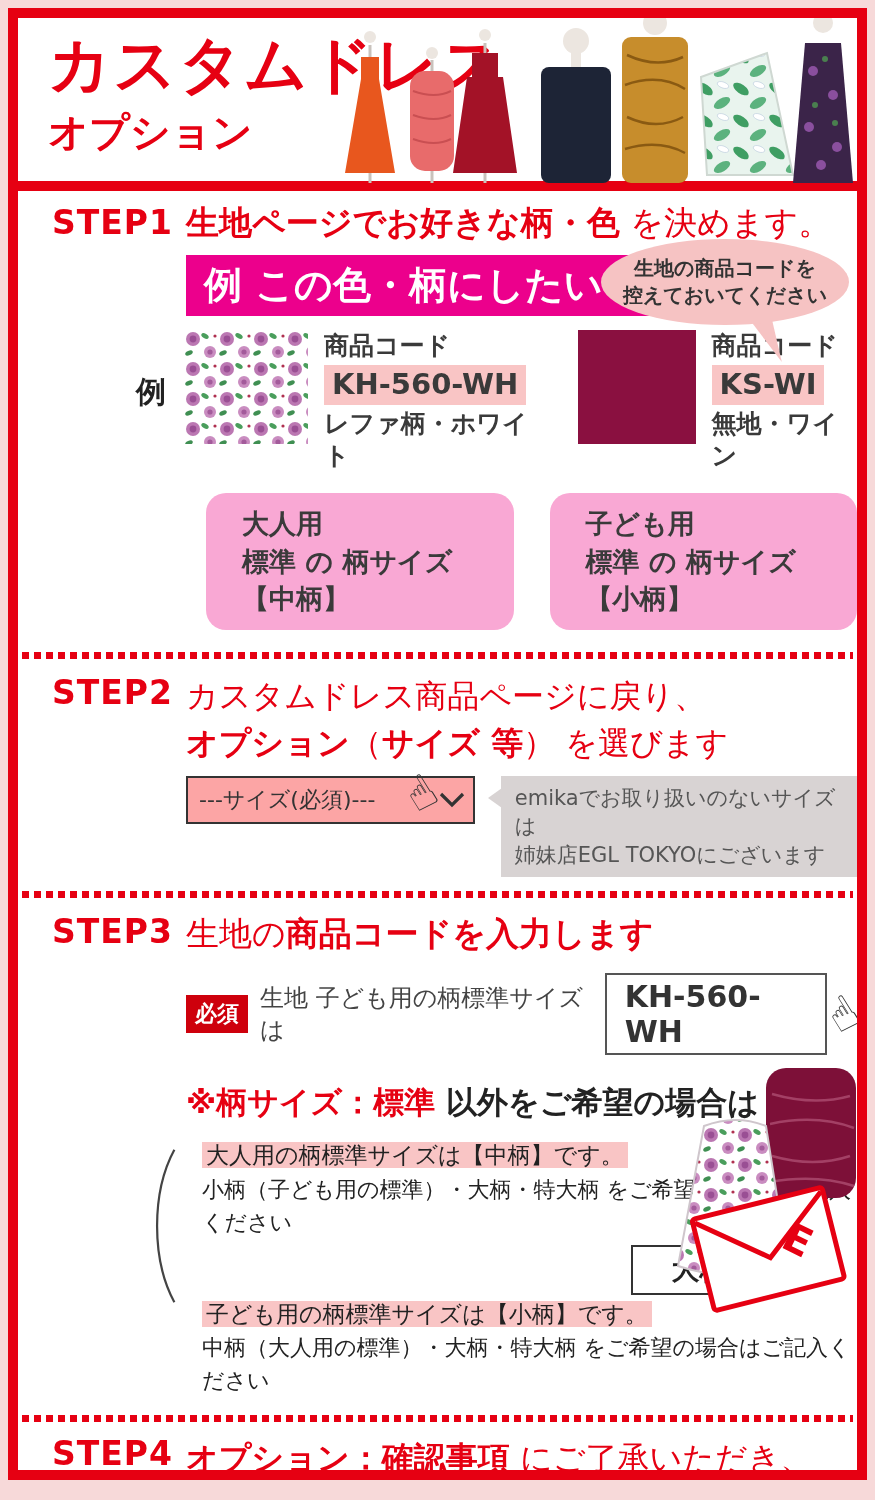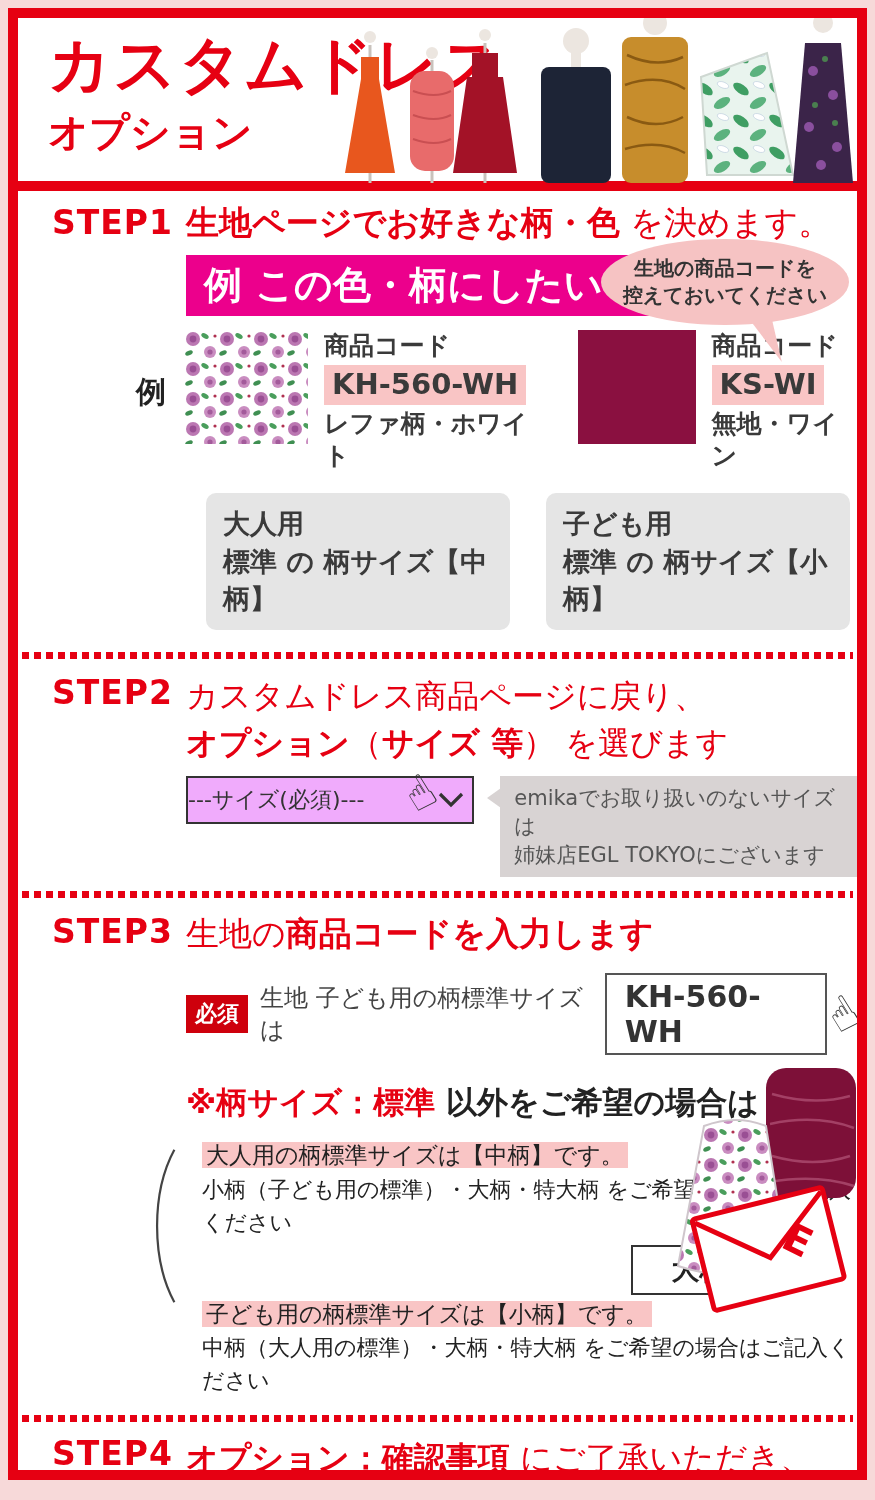--- a/index.html
+++ b/index.html
@@ -30,29 +30,29 @@
   .bubble-tail{position:absolute;right:78px;top:128px;width:0;height:0;
     border-left:16px solid transparent;border-right:4px solid transparent;
     border-top:46px solid #f6c3c3;transform:rotate(-18deg);z-index:1;}
   .example-row{display:flex;align-items:flex-start;margin:14px 0 0 118px;}
   .example-label{font-size:30px;font-weight:700;color:#222;margin:42px 18px 0 0;}
   .swatch{width:124px;height:114px;flex:none;}
   .wine-square{width:118px;height:114px;background:#8a1040;flex:none;margin-left:34px;}
   .fabric-info{margin-left:16px;font-size:25px;font-weight:700;color:#3a3a3a;line-height:1.3;}
   .fabric-code{display:inline-block;background:#f9c5c5;font-size:29px;padding:1px 8px;margin:3px 0;}
   .size-boxes{display:flex;gap:36px;margin:20px 0 0 188px;}
-  .size-box{background:#e5e5e5;border-radius:10px;padding:12px 17px;font-size:27px;
+  .size-box{background:#f9a8d4;border-radius:20px;padding:12px 36px;font-size:27px;
     font-weight:700;color:#3a3a3a;line-height:1.4;width:270px;}
   
   .s2{padding-top:14px;}
   .s2-heading{font-size:32px;color:#e60012;line-height:1.45;}
   .select-row{display:flex;align-items:flex-start;margin:10px 0 14px 168px;}
   .select-box{position:relative;width:300px;height:48px;border:2px solid #333;
-    display:flex;align-items:center;padding:0 0;box-sizing:border-box;
-    font-size:22px;color:#333;background:#f0abfc;}
+    display:flex;align-items:center;padding:0 11px;box-sizing:border-box;
+    font-size:22px;color:#333;background:#fca5a5;}
   .hand{display:inline-block;font-size:46px;color:#333;transform:rotate(-32deg);line-height:1;}
   .hand-overlap{position:absolute;right:38px;top:-8px;}
   .chev{position:absolute;right:8px;top:14px;}
   .tooltip{position:relative;background:#d8d3d3;color:#555;font-size:21px;line-height:1.35;
     padding:8px 14px;margin-left:26px;}
   .tooltip-tail{position:absolute;left:-13px;top:12px;width:0;height:0;
     border-top:10px solid transparent;border-bottom:10px solid transparent;
     border-right:14px solid #d8d3d3;}
   
   .s3{padding-top:14px;}

